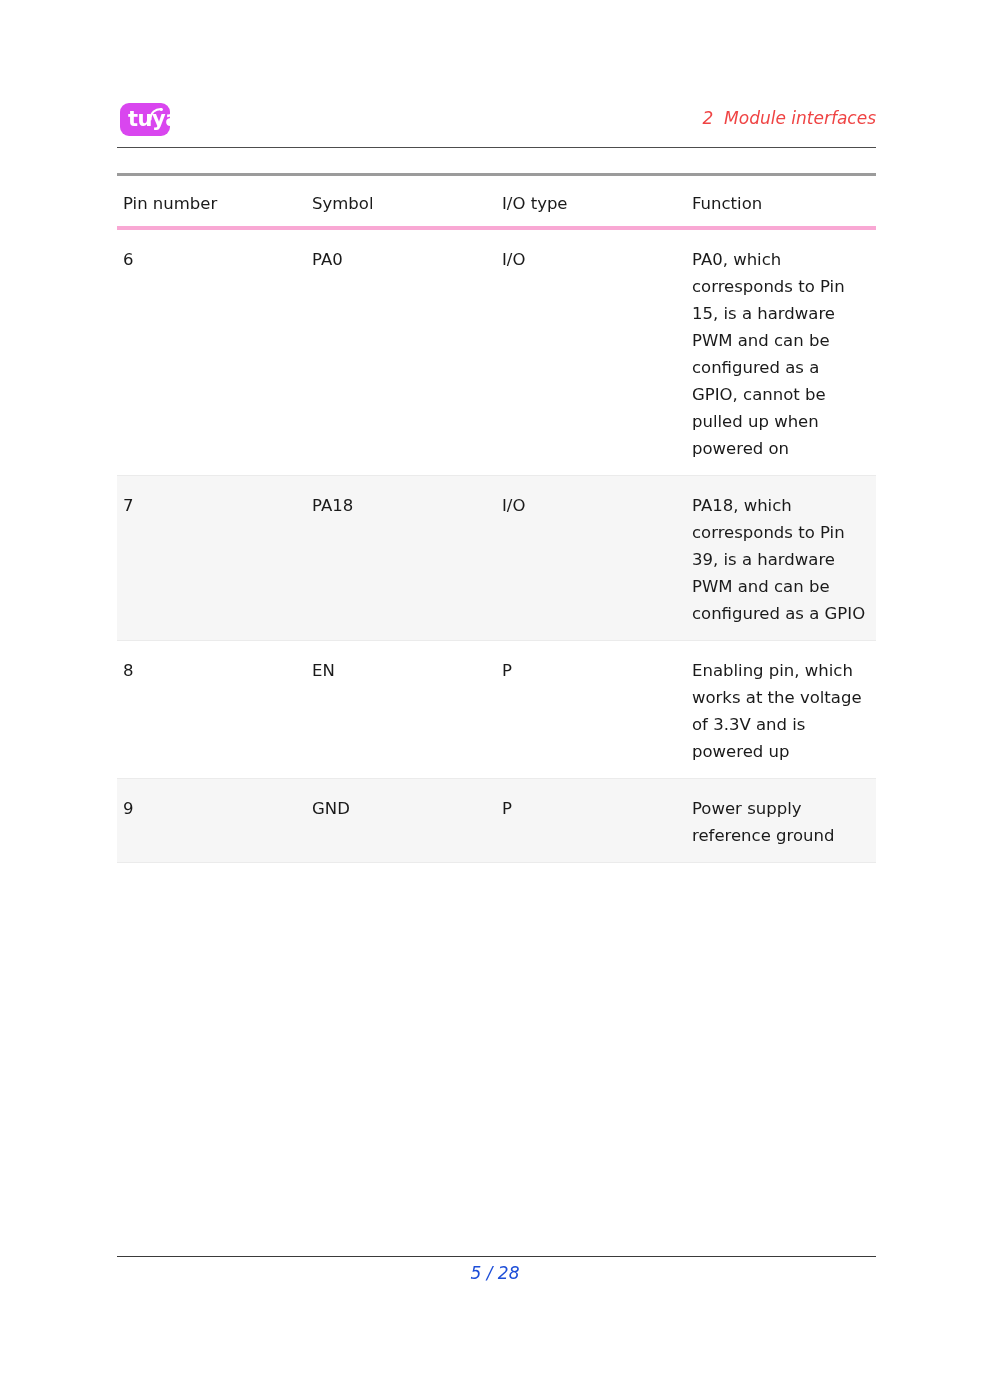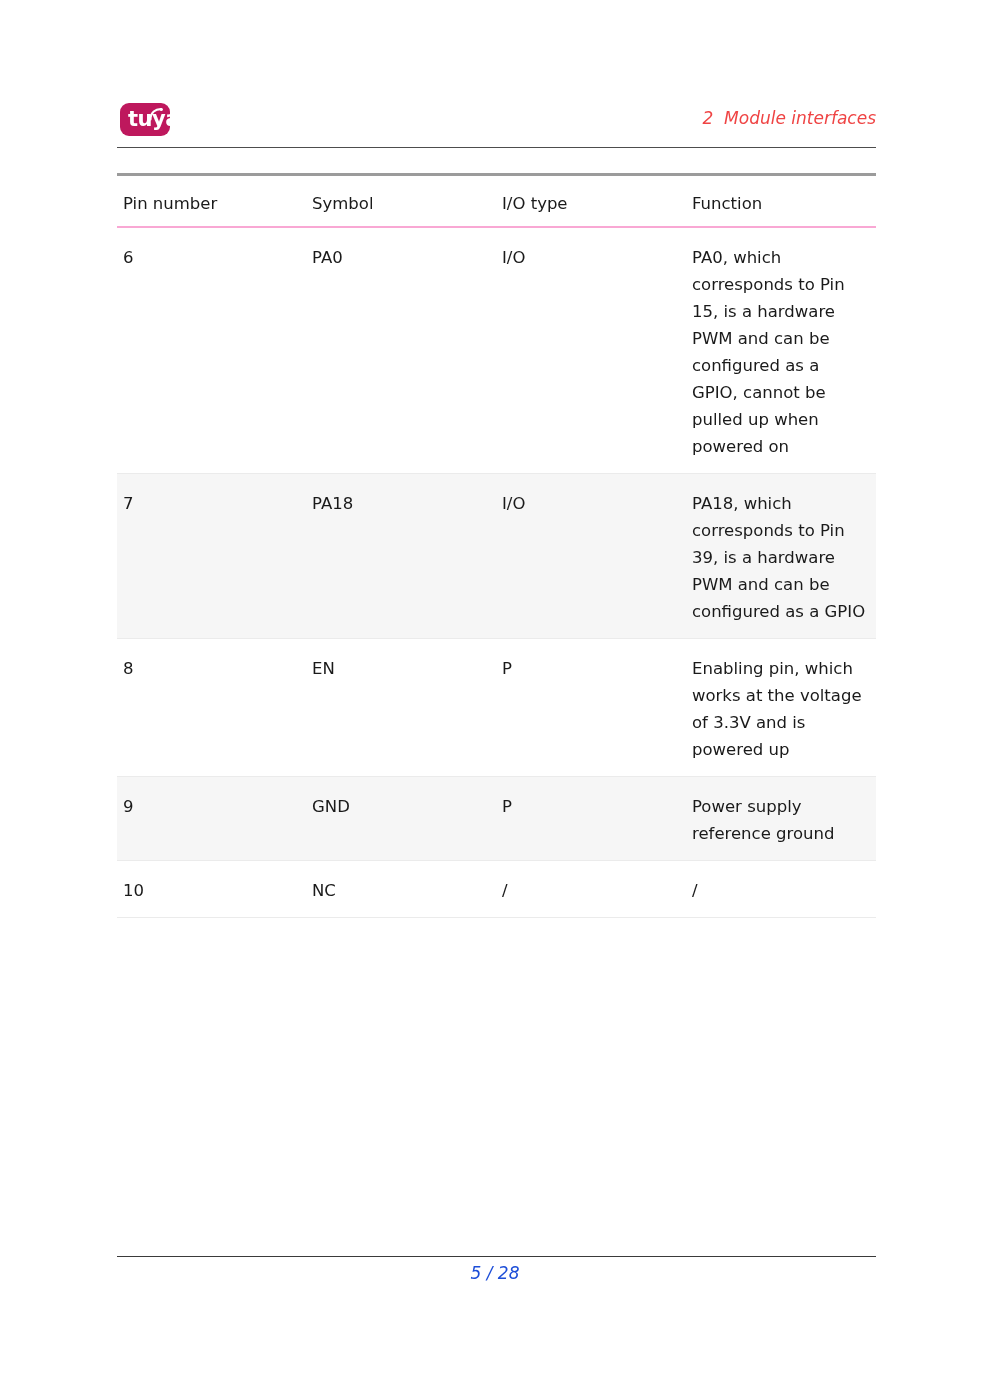--- a/index.html
+++ b/index.html
@@ -31,21 +31,21 @@
     width: 759px;
     height: 52px;
   }
 
   .logo {
     position: absolute;
     left: 3px;
     top: 7px;
     width: 50px;
     height: 33px;
-    background: #be185d;
+    background: #d946ef;
     border-radius: 9px;
   }
   .logo-text {
     position: absolute;
     left: 8px;
     top: 4px;
     font-family: "DejaVu Sans", sans-serif;
     font-size: 21px;
     font-weight: 700;
     color: #ffffff;
@@ -95,21 +95,21 @@
     background: #9b9b9b;
     line-height: 0;
     font-size: 0;
   }
   .pin-table th {
     text-align: left;
     font-weight: 400;
     font-size: 16.5px;
     color: #1a1a1a;
     padding: 18px 10px 13px 6px;
-    border-bottom: 2px solid #f9a8d4;
+    border-bottom: 4px solid #f9a8d4;
     vertical-align: top;
   }
   .pin-table td.cell {
     text-align: left;
     font-size: 16.5px;
     color: #1a1a1a;
     padding: 16px 10px 13px 6px;
     vertical-align: top;
     line-height: 27px;
   }
@@ -205,26 +205,20 @@
         <td class="cell">Enabling pin, which works at the voltage of 3.3V and is powered up</td>
       </tr>
 
       <tr class="data-row shaded">
         <td class="cell">9</td>
         <td class="cell">GND</td>
         <td class="cell">P</td>
         <td class="cell">Power supply reference ground</td>
       </tr>
 
-      <tr class="data-row">
-        <td class="cell">10</td>
-        <td class="cell">NC</td>
-        <td class="cell">/</td>
-        <td class="cell">/</td>
-      </tr>
 
 
 
     </tbody>
   </table>
 
   <div class="footer-rule"></div>
   <div class="footer-page">5 / 28</div>
 
 </div>

